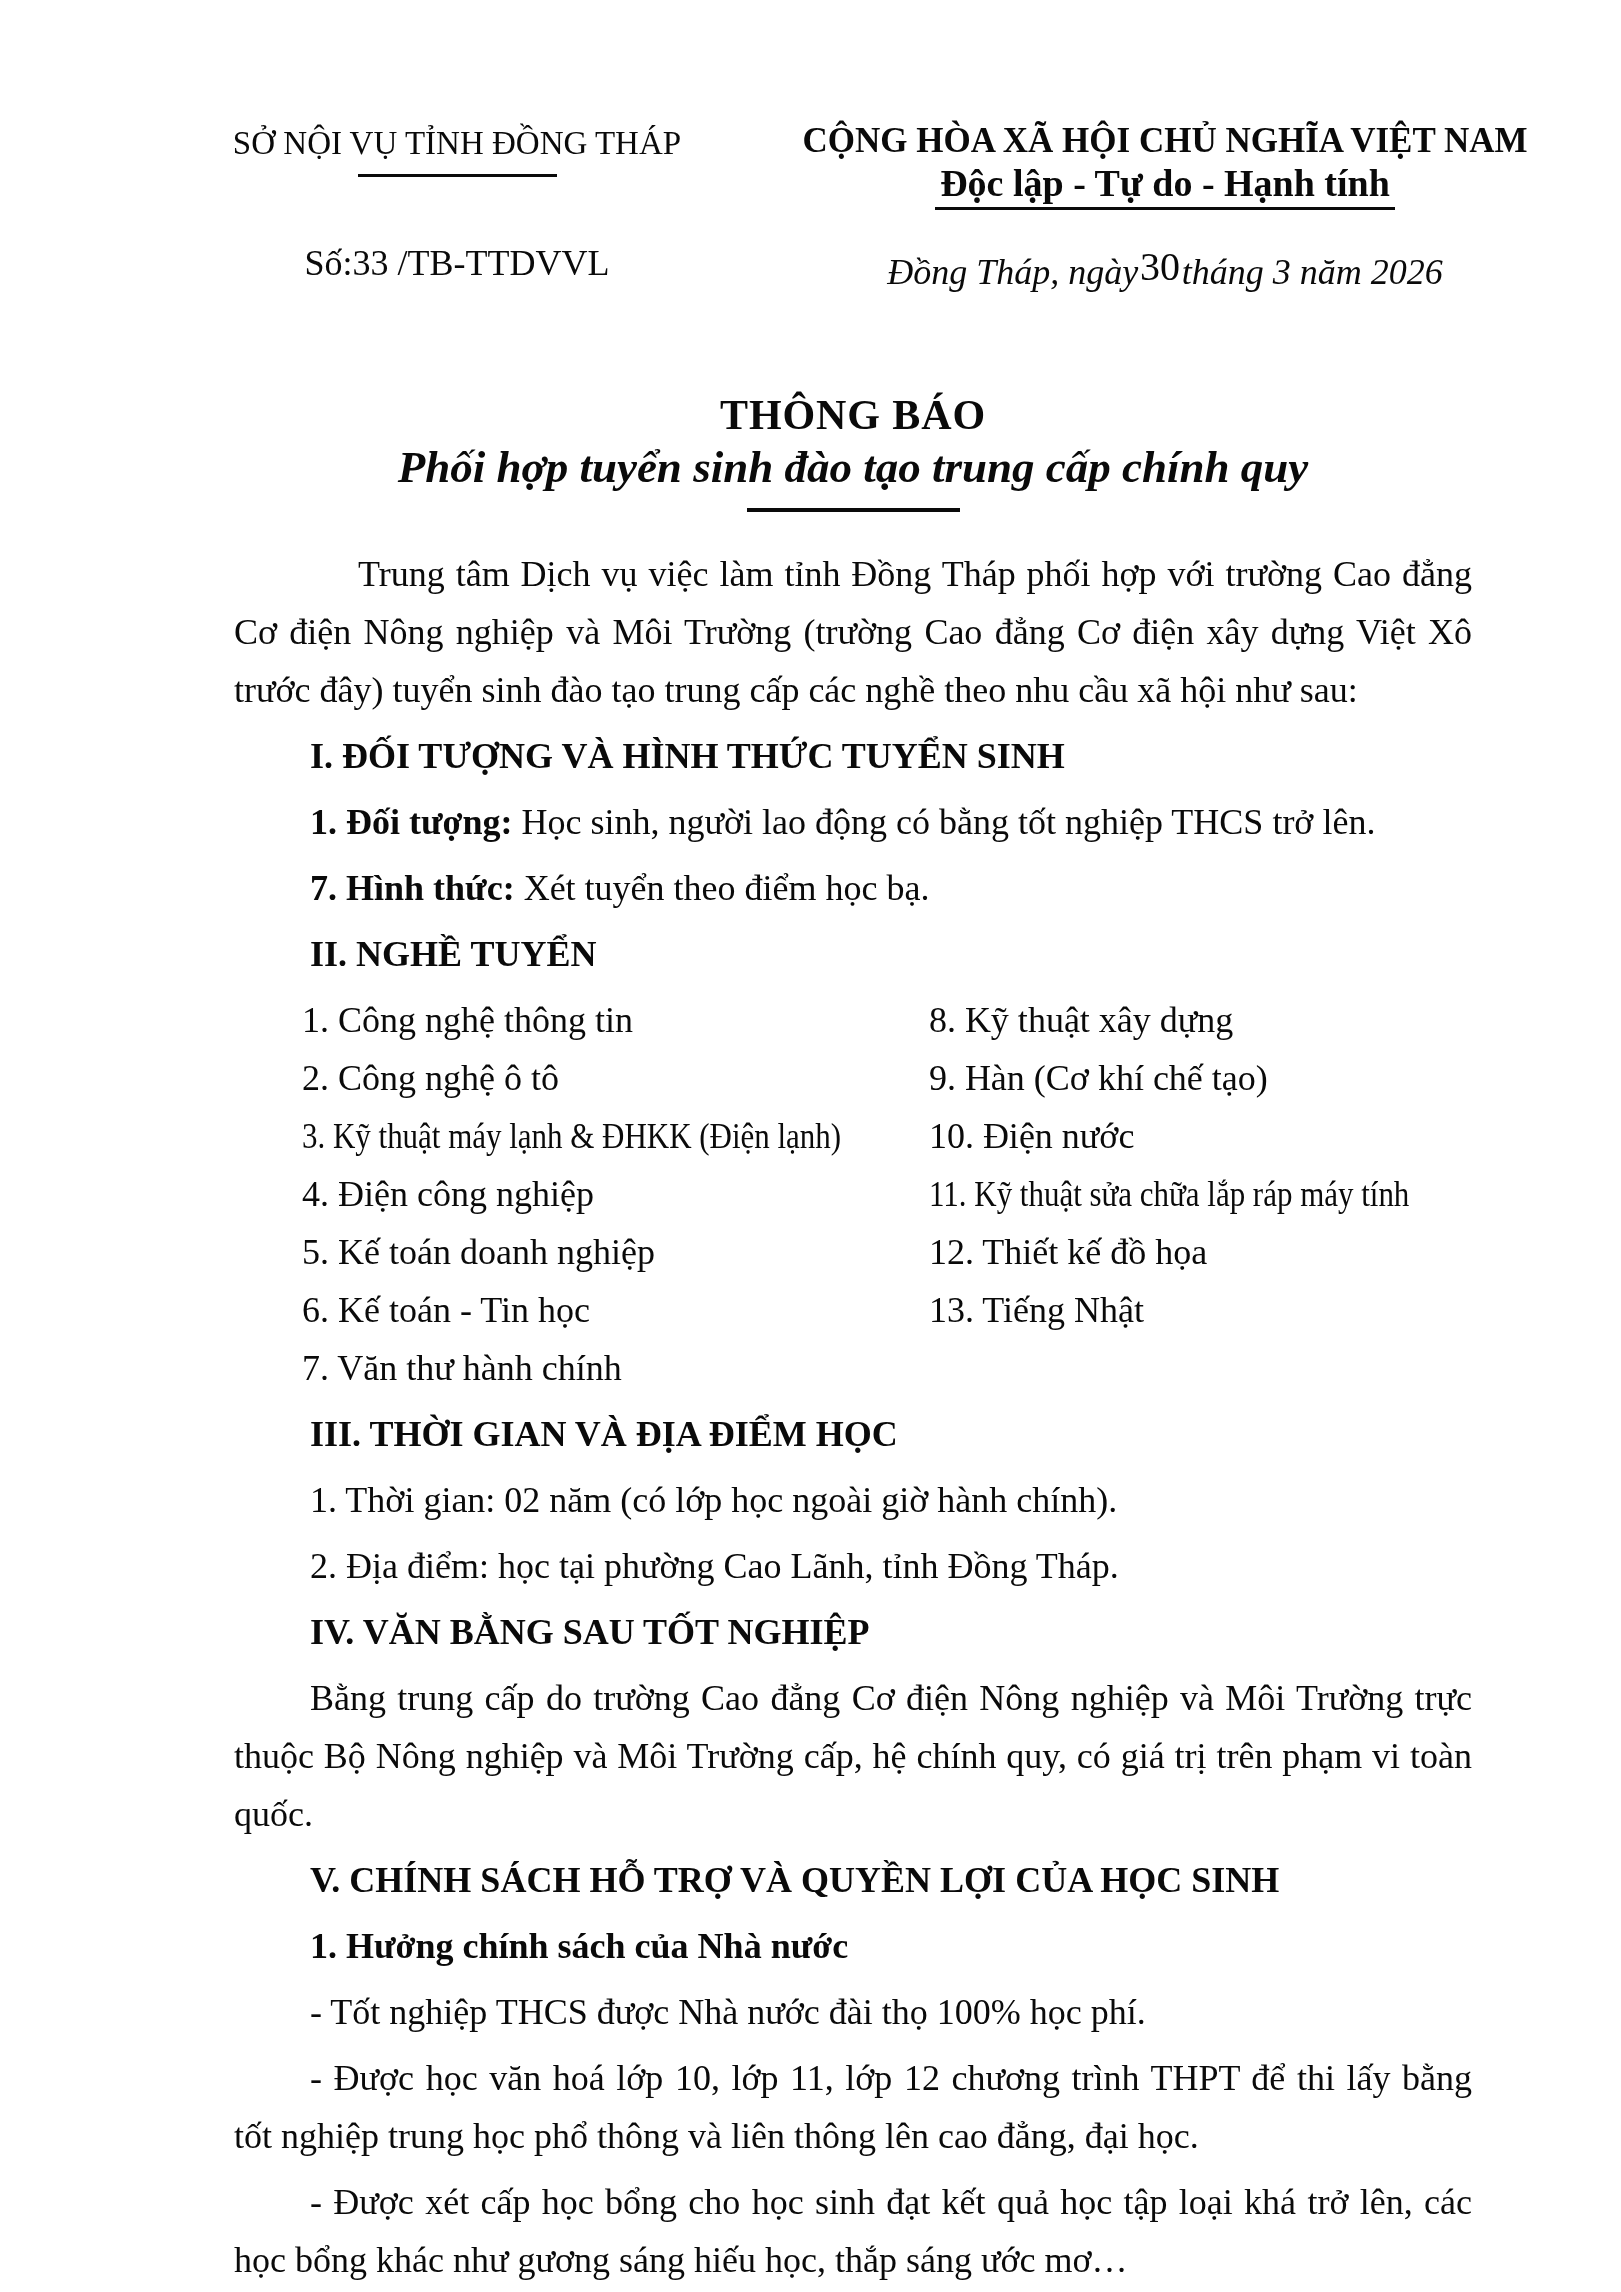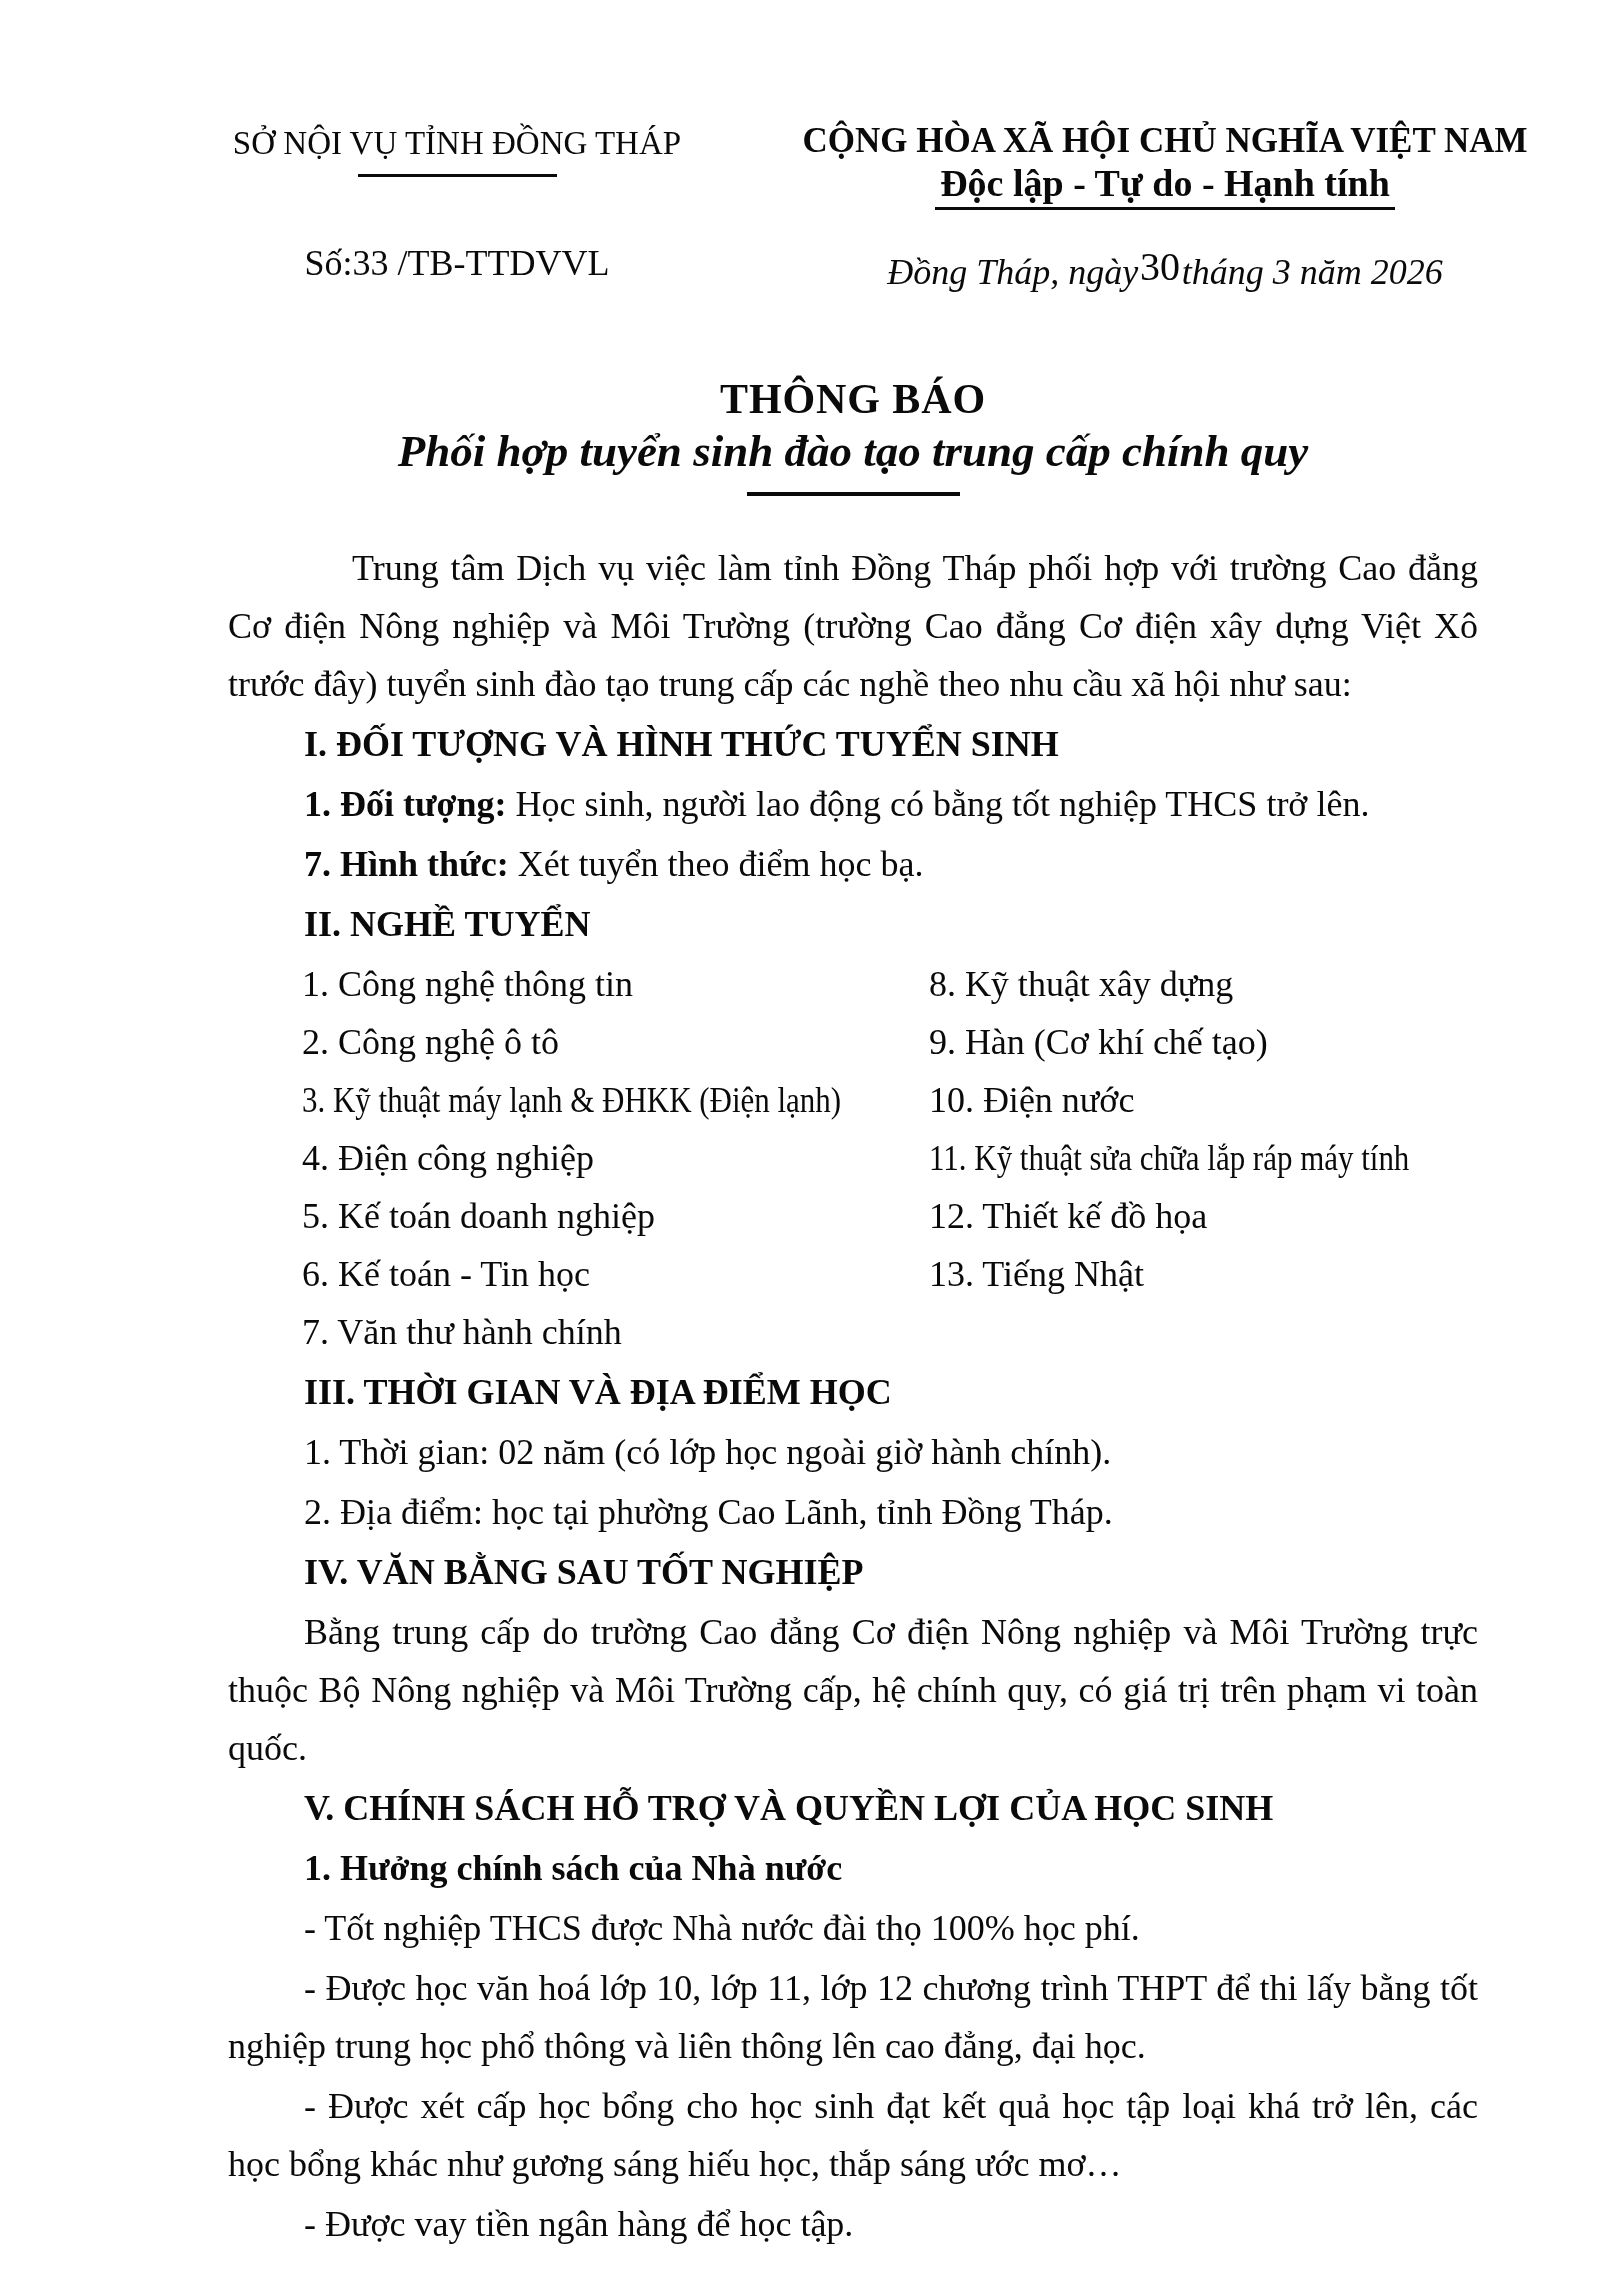--- a/index.html
+++ b/index.html
@@ -35,31 +35,31 @@
     position:absolute; top:242px; left:206px; width:502px;
     text-align:center; font-size:36px;
   }
   .date-line {
     position:absolute; top:247px; left:772px; width:786px;
     text-align:center; font-size:36px; font-style:italic;
   }
   .date-day { font-style:normal; font-size:40px; position:relative; top:-4.5px; padding:0 1.8px; }
 
   
-  .title-block { position:absolute; top:374px; left:226px; width:1254px; text-align:center; }
+  .title-block { position:absolute; top:390px; left:226px; width:1254px; text-align:center; }
   .title-main { font-size:42px; font-weight:bold; letter-spacing:0.9px; line-height:50px; }
   .title-sub  { font-size:45px; font-weight:bold; font-style:italic; line-height:45px; margin-top:5.4px; }
   .rule-title { width:213px; height:3.6px; background:#0a0a0a; margin:18px auto 0; }
 
   
   .body-col {
     position:absolute; top:537px; left:226px; width:1254px;
     font-size:36px; line-height:58px; text-align:justify;
   }
-  .body-col p { margin:2px; }
+  .body-col p { margin:8px; }
   .ind    { text-indent:76px; }
   .ind-lg { text-indent:124px; }
   .hd     { font-weight:bold; text-align:left; text-indent:76px; }
   .lbl    { font-weight:bold; }
 
   .trades { display:flex; }
   .col-l { width:715px; }
   .col-r { flex:1; }
   .trade { line-height:58px; white-space:nowrap; text-align:left; }
   .col-l .trade { padding-left:76px; }

